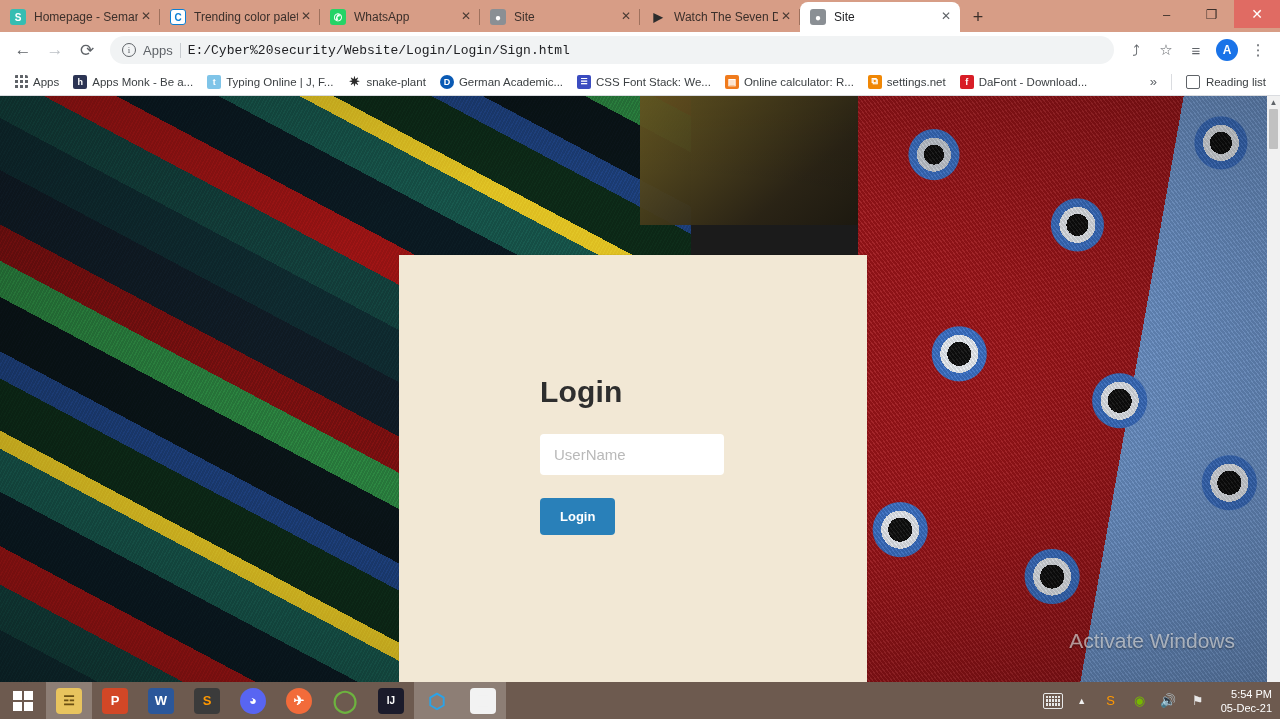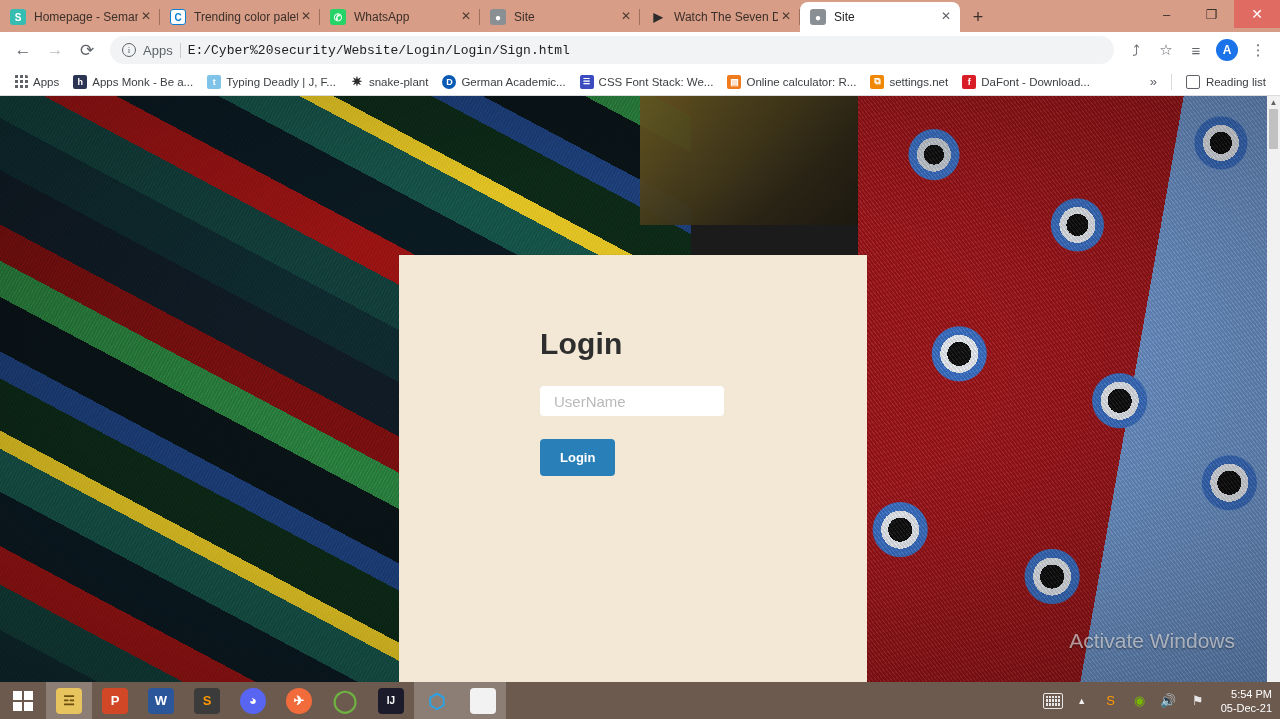--- a/index.html
+++ b/index.html
@@ -166,27 +166,27 @@
     position: absolute; inset: 0;
     background: radial-gradient(ellipse at 50% 45%, rgba(0,0,0,0) 40%, rgba(0,0,0,.28) 100%);
   }
 
   .login-card {
     position: absolute; left: 399px; top: 159px;
     width: 468px; height: 527px;
     background: #f2e8d5;
     box-shadow: 0 0 0 1px rgba(0,0,0,.04);
   }
-  .login-inner { padding: 72px 0 0 141px; }
+  .login-inner { padding: 120px 0 0 141px; }
   .login-title {
     font-size: 30px; font-weight: bold; color: #2e2e2e;
     letter-spacing: .2px; margin-bottom: 25px;
   }
   .field {
-    width: 184px; height: 30px; background: #fff;
+    width: 184px; height: 41px; background: #fff;
     border: none; border-radius: 4px; outline: none;
     font-size: 15px; color: #555; padding: 0 14px;
     margin-bottom: 23px; display: block;
     font-family: "Liberation Sans", sans-serif;
   }
   .field::placeholder { color: #b9b9b9; }
   .login-btn {
     background: #2980b9; color: #fff; border: none; border-radius: 4px;
     font-size: 13px; font-weight: bold; padding: 11px 20px;
     font-family: "Liberation Sans", sans-serif; cursor: pointer;
@@ -334,21 +334,21 @@
             </span>
         </span>
         <span class="blabel">Apps</span>
       </div>
       <div class="bm">
         <span class="bfav" style="background:#2c3454">h</span>
         <span class="blabel">Apps Monk - Be a...</span>
       </div>
       <div class="bm">
         <span class="bfav" style="background:#7fc4e8">t</span>
-        <span class="blabel">Typing Deadly | J, F...</span>
+        <span class="blabel">Typing Online | J, F...</span>
       </div>
       <div class="bm">
         <span class="bfav" style="background:transparent;color:#2b2b2b;font-size:13px">✷</span>
         <span class="blabel">snake-plant</span>
       </div>
       <div class="bm">
         <span class="bfav" style="background:#0a5ab4;border-radius:50%">D</span>
         <span class="blabel">German Academic...</span>
       </div>
       <div class="bm">

